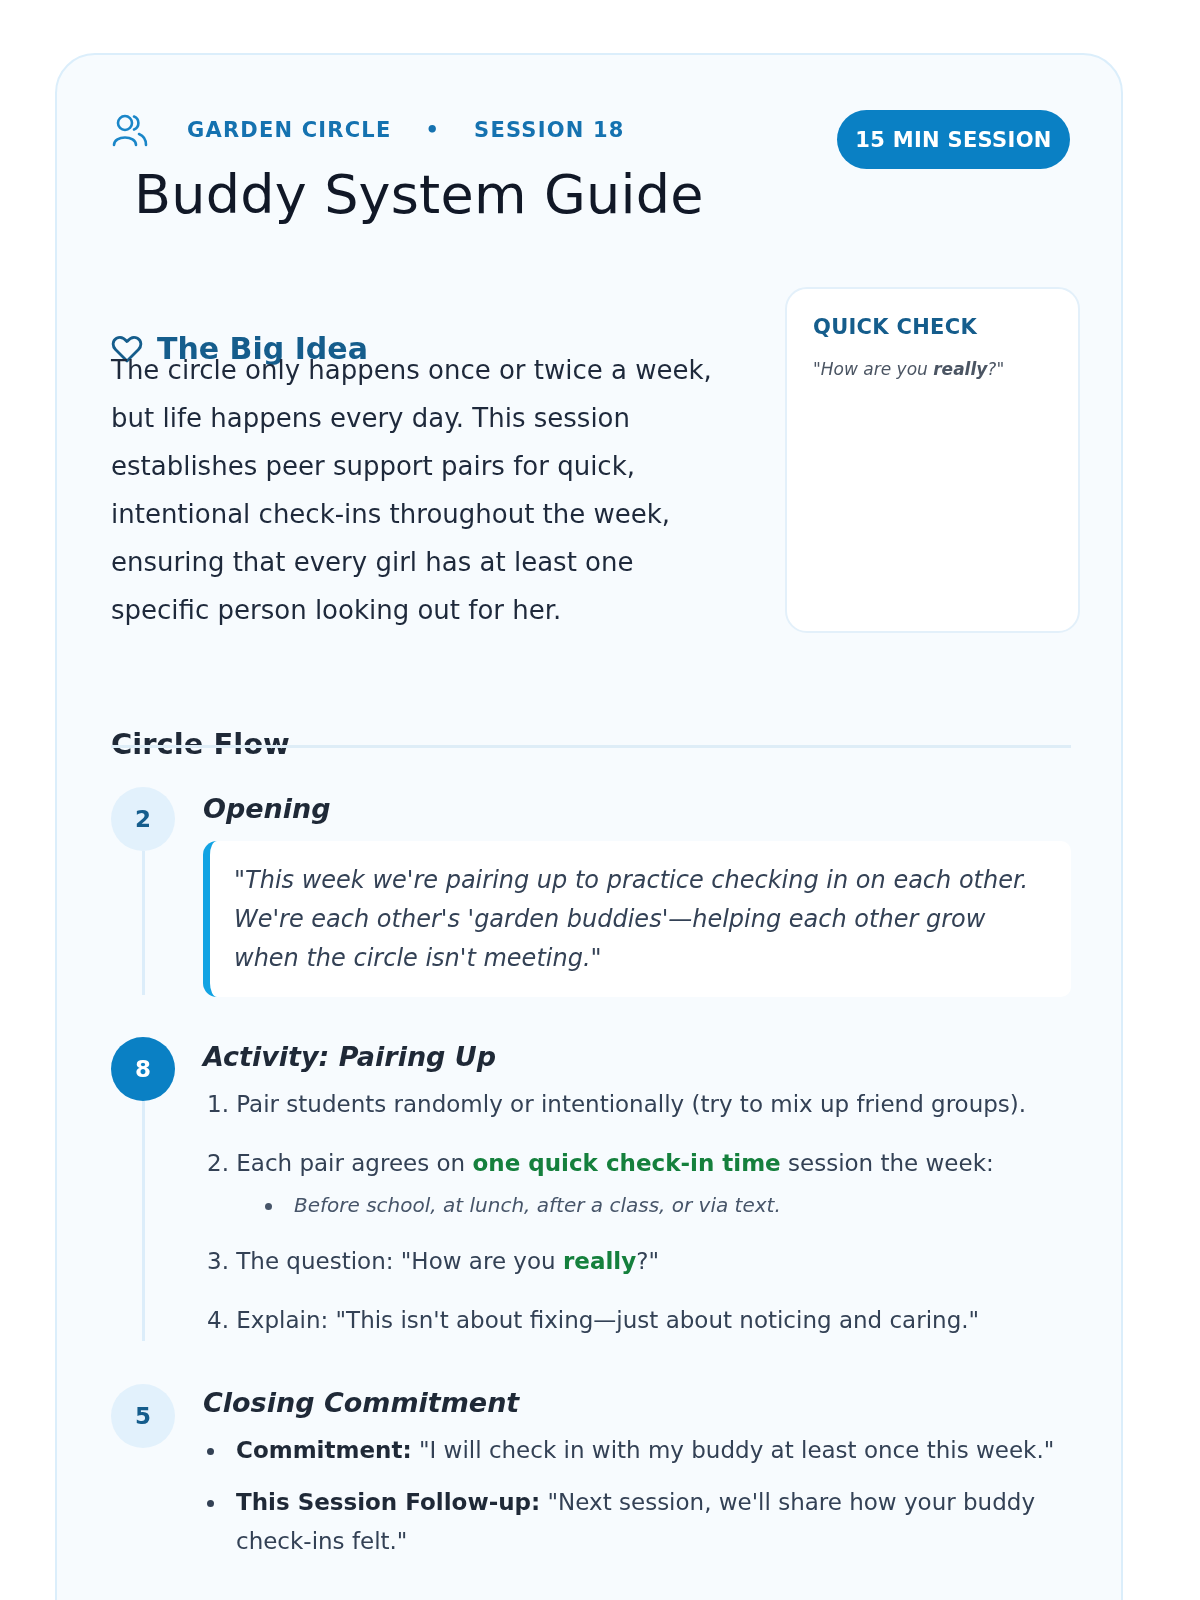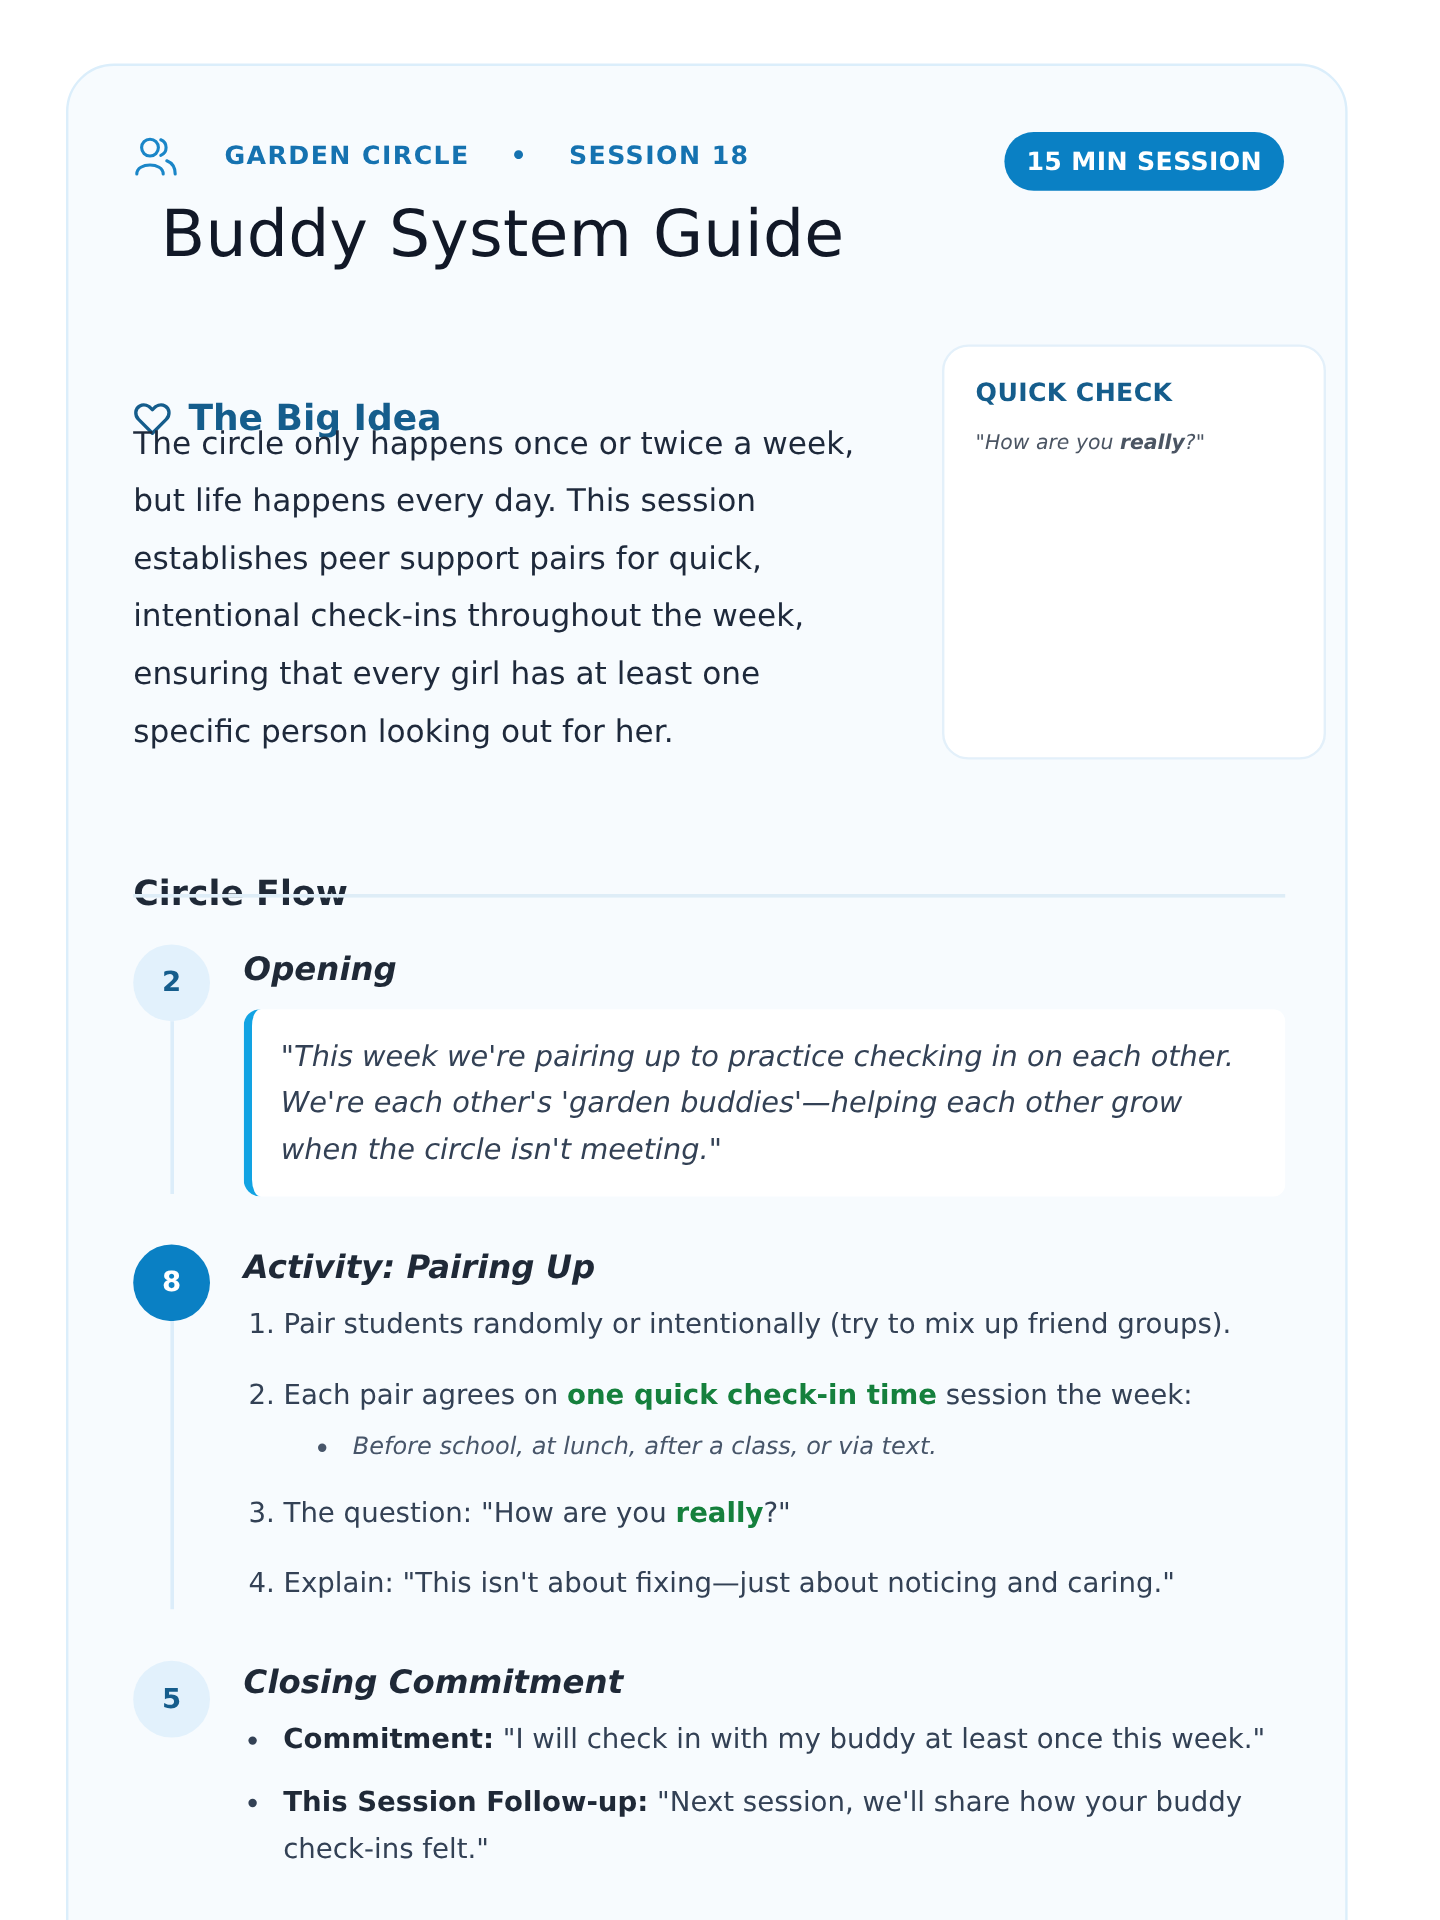--- a/index.html
+++ b/index.html
@@ -8,37 +8,37 @@
   .card {
     position: absolute; left: 55px; top: 53px; width: 1068px; height: 1600px;
     background: #f7fbfe; border: 2px solid #dbeefb; border-radius: 40px;
   }
   .eyebrow {
     position: absolute; left: 54px; top: 58px; display: flex; align-items: center;
     color: #1572b0; font-size: 21px; font-weight: bold; letter-spacing: 1.2px; gap: 24px;
   }
   .eyebrow svg { margin-right: 14px; }
   .badge {
-    position: absolute; left: 780px; top: 55px; height: 49px; width: 233px;
+    position: absolute; left: 780px; top: 55px; height: 59px; width: 233px;
     background: #0a80c4; color: #fff; border-radius: 30px; font-weight: bold; font-size: 21px;
     display: flex; align-items: center; justify-content: center; letter-spacing: 0.3px;
   }
   .title {
     position: absolute; left: 52px; top: 108px; font-size: 54px; color: #111827; font-weight: normal; letter-spacing: 0.2px; margin-left: 25px;
   }
   .bigidea-h {
     position: absolute; left: 54px; top: 232px; display: flex; align-items: center;
     color: #155d8c; font-size: 30px; font-weight: bold; margin-top: 44px;
   }
   .bigidea-h svg { margin-right: 14px; }
   .bigidea-p {
     position: absolute; left: 54px; top: 291px; width: 620px; font-size: 26px; line-height: 48px; color: #1e293b;
   }
   .qc {
-    position: absolute; left: 728px; top: 232px; width: 320px; height: 346px;
+    position: absolute; left: 728px; top: 232px; width: 295px; height: 346px;
     background: #fff; border: 2px solid #e3f0fa; border-radius: 22px; padding: 26px 26px;
   }
   .qc-h { color: #155d8c; font-size: 21px; font-weight: bold; letter-spacing: 0.3px; }
   .qc-q { margin-top: 20px; font-style: italic; font-size: 17px; color: #4b5563; }
   .flow-h { position: absolute; left: 54px; top: 632px; font-size: 29px; font-weight: bold; color: #1f2937; margin-top: 40px; }
   .flow-rule { position: absolute; left: 54px; top: 690px; width: 960px; height: 3px; background: #deedf7; }
   .step-num {
     position: absolute; left: 54px; width: 64px; height: 64px; border-radius: 50%;
     display: flex; align-items: center; justify-content: center; font-size: 23px; font-weight: bold;
   }

